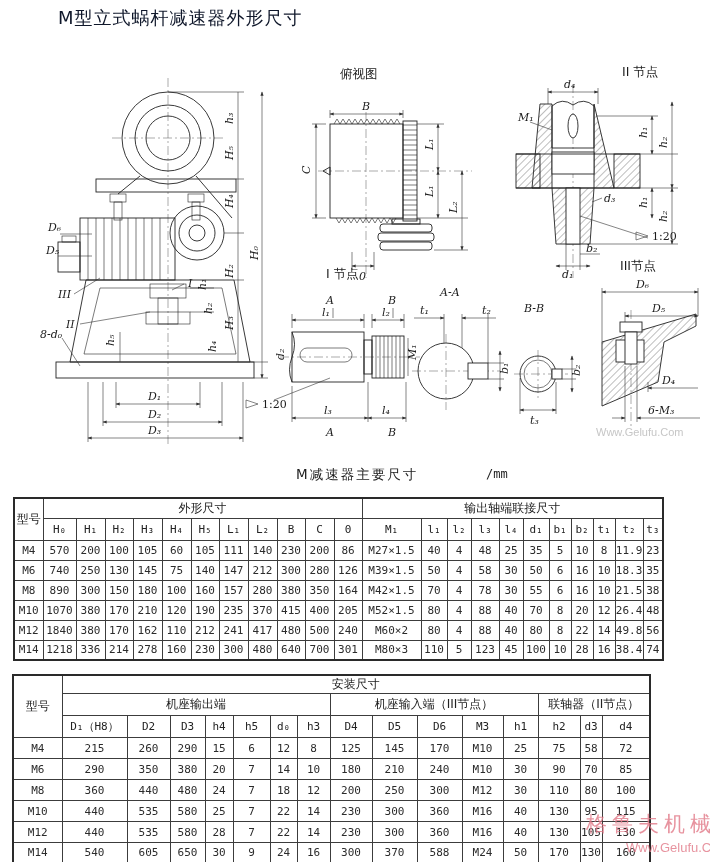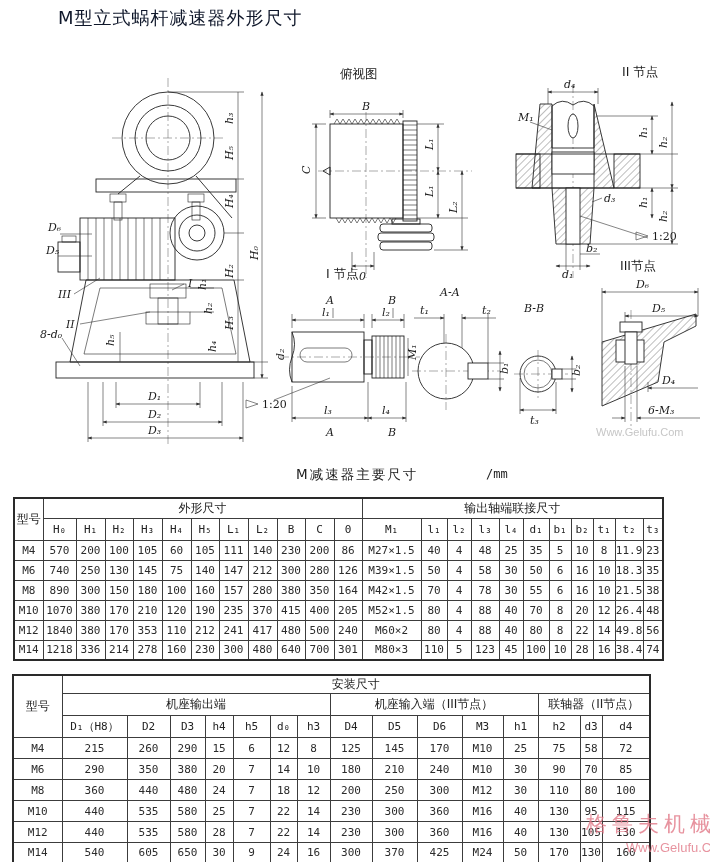--- a/index.html
+++ b/index.html
@@ -488,21 +488,21 @@
           <td class="num">12</td>
           <td class="num">26.4</td>
           <td class="num">48</td>
         </tr>
 
         <tr>
           <td class="num">M12</td>
           <td class="num">1840</td>
           <td class="num">380</td>
           <td class="num">170</td>
-          <td class="num">353</td>
+          <td class="num">162</td>
           <td class="num">110</td>
           <td class="num">212</td>
           <td class="num">241</td>
           <td class="num">417</td>
           <td class="num">480</td>
           <td class="num">500</td>
           <td class="num">240</td>
           <td class="num">M60×2</td>
           <td class="num">80</td>
           <td class="num">4</td>
@@ -692,21 +692,21 @@
           <td class="num">M14</td>
           <td class="num">540</td>
           <td class="num">605</td>
           <td class="num">650</td>
           <td class="num">30</td>
           <td class="num">9</td>
           <td class="num">24</td>
           <td class="num">16</td>
           <td class="num">300</td>
           <td class="num">370</td>
-          <td class="num">425</td>
+          <td class="num">588</td>
           <td class="num">M24</td>
           <td class="num">50</td>
           <td class="num">170</td>
           <td class="num">130</td>
           <td class="num">160</td>
         </tr>
       </tbody>
   </table>
 
   <div id="wm-pink">

